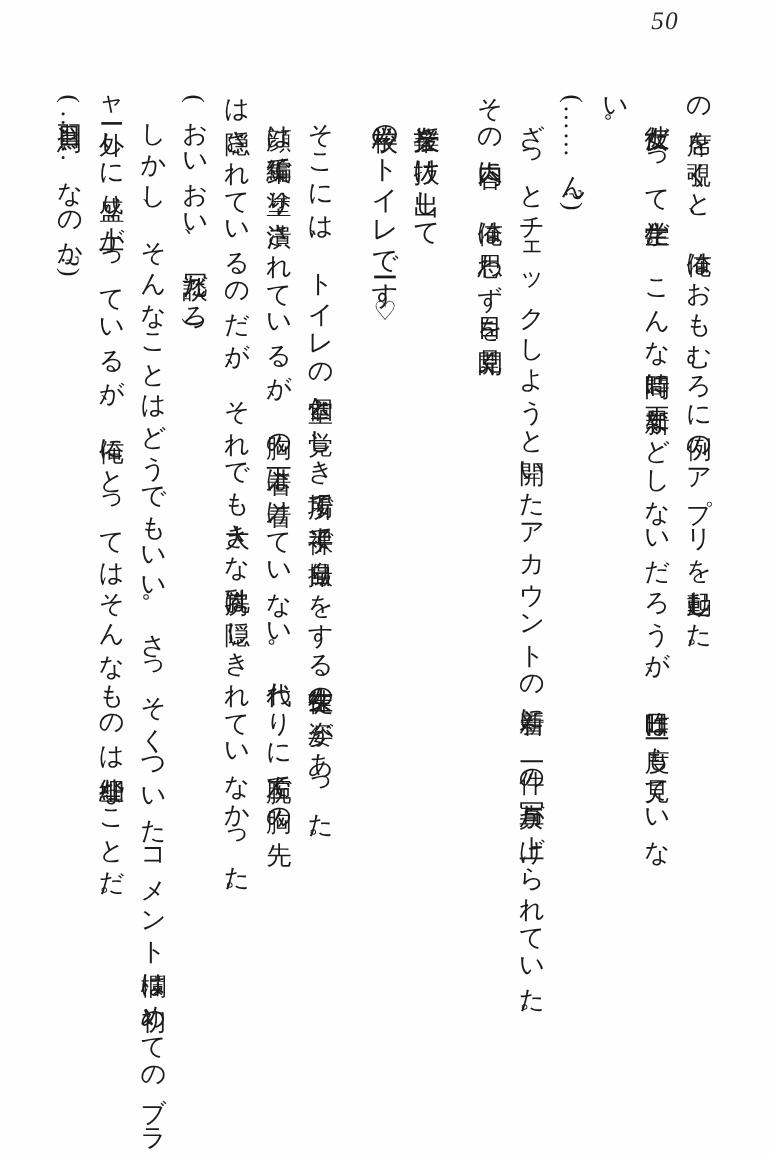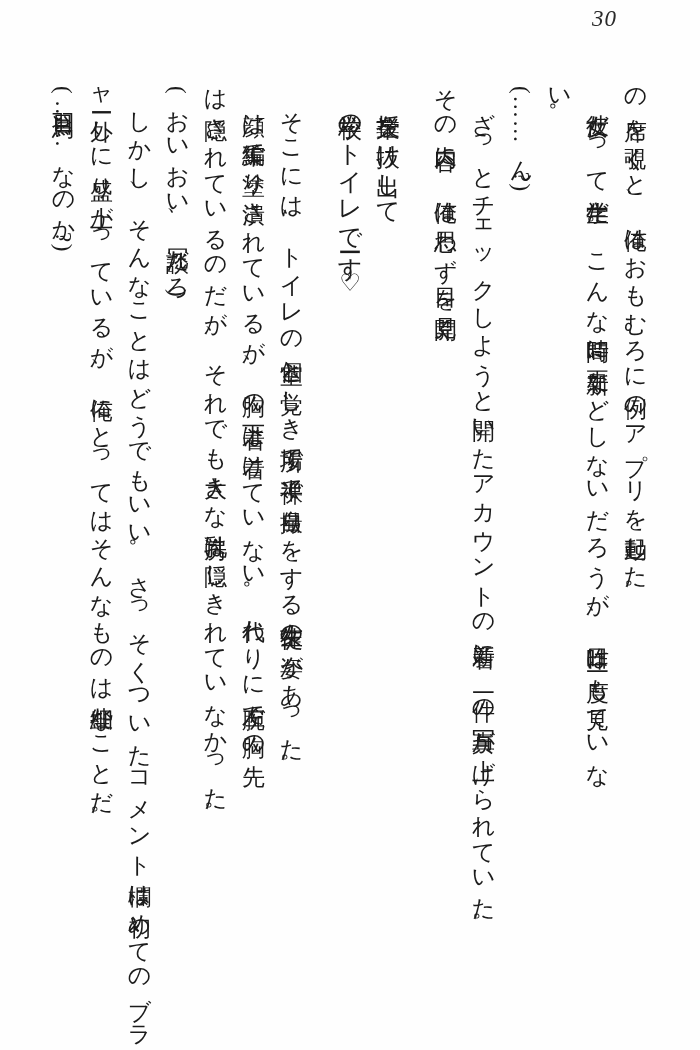--- a/index.html
+++ b/index.html
@@ -47,21 +47,21 @@
     font-family: "DejaVu Sans", "Liberation Sans", sans-serif;
     font-size: 24px;
     letter-spacing: 1px;
   }
 </style>
 </head>
 <body>
 
 <div class="book-page">
 
-  <div class="page-number">30</div>
+  <div class="page-number">50</div>
 
   <div class="text-columns">
     <div class="col">の席を覗くと、俺はおもむろに例のアプリを起動した。</div>
     <div class="col indent">彼女だって学生だ。こんな時間に更新などしないだろうが、昨日は一度も見ていな</div>
     <div class="col">い。</div>
     <div class="col indent-half">(……ん?)</div>
     <div class="col indent">ざっとチェックしようと開いたアカウントの新着に、一件の写真が上げられていた。</div>
     <div class="col">その内容に、俺は思わず目を見開く。</div>
     <div class="col indent quote gap-before">授業を抜け出して</div>
     <div class="col indent quote">学校のトイレでーす♡</div>

